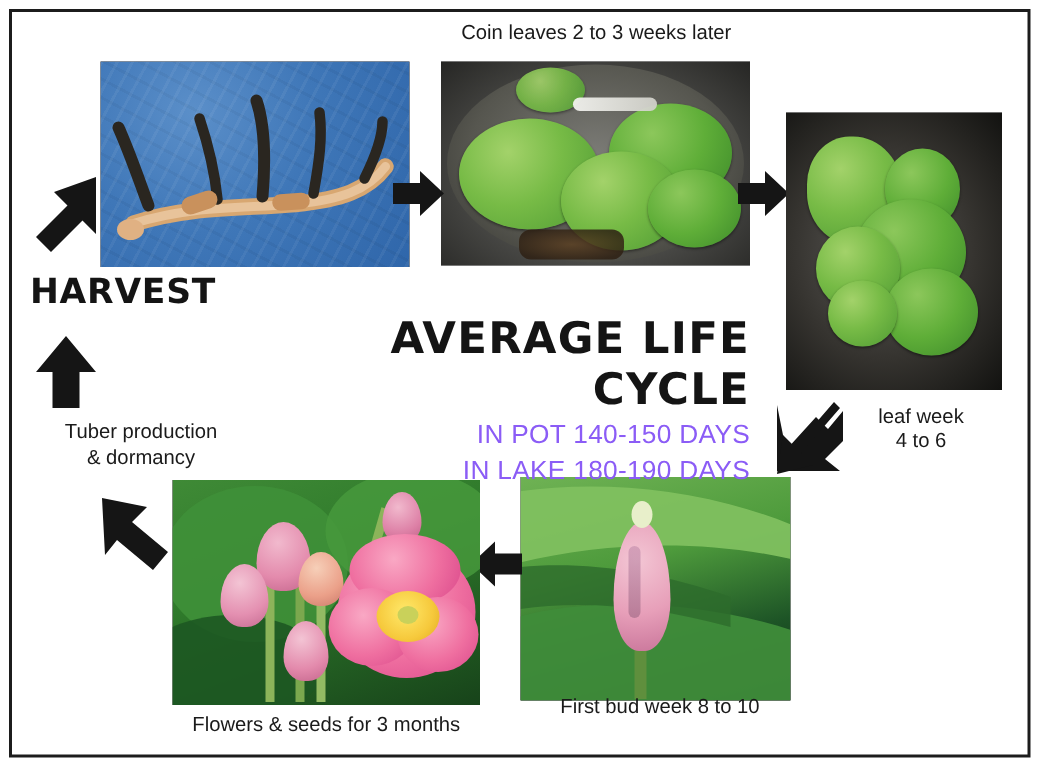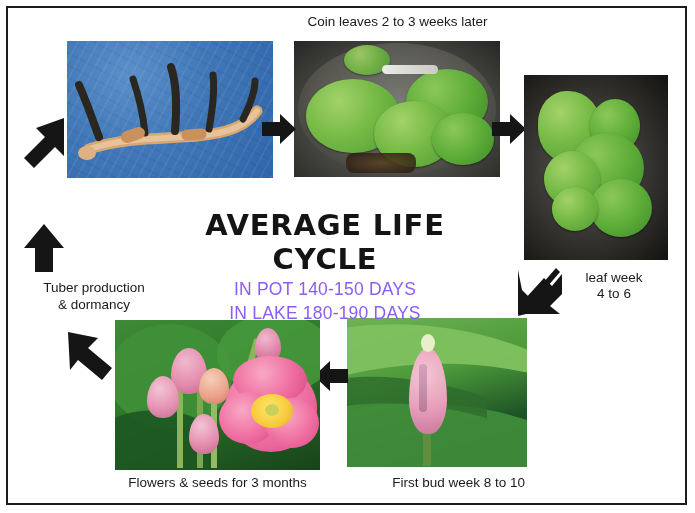--- a/index.html
+++ b/index.html
@@ -11,21 +11,21 @@
   #frame{
     position:absolute;left:6px;top:6px;width:681px;height:499px;
     border:2px solid #1c1c1c;background:#ffffff;box-sizing:border-box;
   }
   .canvas{position:absolute;left:0;top:0;width:695px;height:513px;}
 
   .photo{position:absolute;overflow:hidden;background:#222;}
   .cap{position:absolute;font-size:13.5px;line-height:1.18;color:#1a1a1a;text-align:center;}
 
   
-  #title-block{position:absolute;left:150px;top:208px;width:350px;text-align:center;}
+  #title-block{position:absolute;left:150px;top:208px;width:350px;text-align:right;}
   #title-main{
     font-size:29px;font-weight:bold;letter-spacing:0.8px;color:#141414;
     font-family:"DejaVu Sans","Liberation Sans",sans-serif;
   }
   .title-sub{font-size:17.5px;letter-spacing:0.2px;color:#8b5cf6;margin-top:3px;}
 
   #harvest-label{
     position:absolute;left:20px;top:182px;font-size:23px;font-weight:bold;
     letter-spacing:0.5px;color:#141414;
     font-family:"DejaVu Sans","Liberation Sans",sans-serif;
@@ -92,20 +92,21 @@
       <ellipse cx="20" cy="112" rx="9" ry="7" fill="#e0b183"></ellipse>
     </svg>
   </div>
 
   <div class="arrow" style="left:20px;top:116px;">
     <svg width="48" height="56" viewBox="0 0 48 56">
       <polygon points="44,2 16,12 25,21 4,42 14,52 35,31 44,40" fill="#151515"></polygon>
     </svg>
   </div>
 
+  <div id="harvest-label">HARVEST</div>
 
   <div class="arrow" style="left:22px;top:222px;">
     <svg width="44" height="52" viewBox="0 0 44 52">
       <polygon points="22,2 2,26 13,26 13,50 31,50 31,26 42,26" fill="#151515"></polygon>
     </svg>
   </div>
 
   <div class="cap" style="left:14px;top:280px;width:160px;line-height:1.25;">
     <div>Tuber production</div>
     <div>&amp; dormancy</div>
@@ -176,21 +177,21 @@
       <path d="M0 60 C 40 56, 90 62, 140 80 L 140 100 C 90 86, 40 82, 0 88 Z" fill="#2d6b2c" opacity=".8"></path>
       <rect x="76" y="104" width="8" height="44" fill="#5f8f3d"></rect>
     </svg>
     <div class="budshape" style="left:62px;top:30px;width:38px;height:86px;"></div>
     <div style="position:absolute;left:74px;top:16px;width:14px;height:18px;border-radius:50%;
          background:#e8efca;"></div>
     <div style="position:absolute;left:72px;top:46px;width:8px;height:48px;border-radius:4px;
          background:linear-gradient(180deg,#c58fae,#a06a86);opacity:.65;"></div>
   </div>
 
-  <div class="cap" style="left:355px;top:475px;width:170px;text-align:right;">First bud week 8 to 10</div>
+  <div class="cap" style="left:355px;top:463px;width:170px;">First bud week 8 to 10</div>
 
   <div class="arrow" style="left:312px;top:357px;">
     <svg width="38" height="38" viewBox="0 0 38 38">
       <polygon points="36,12 18,12 18,4 2,19 18,34 18,26 36,26" fill="#151515"></polygon>
     </svg>
   </div>
 
   <div class="photo" style="left:115px;top:320px;width:205px;height:150px;">
     <div class="flower-bg"></div>
     <svg width="205" height="150" style="position:absolute;left:0;top:0;">

